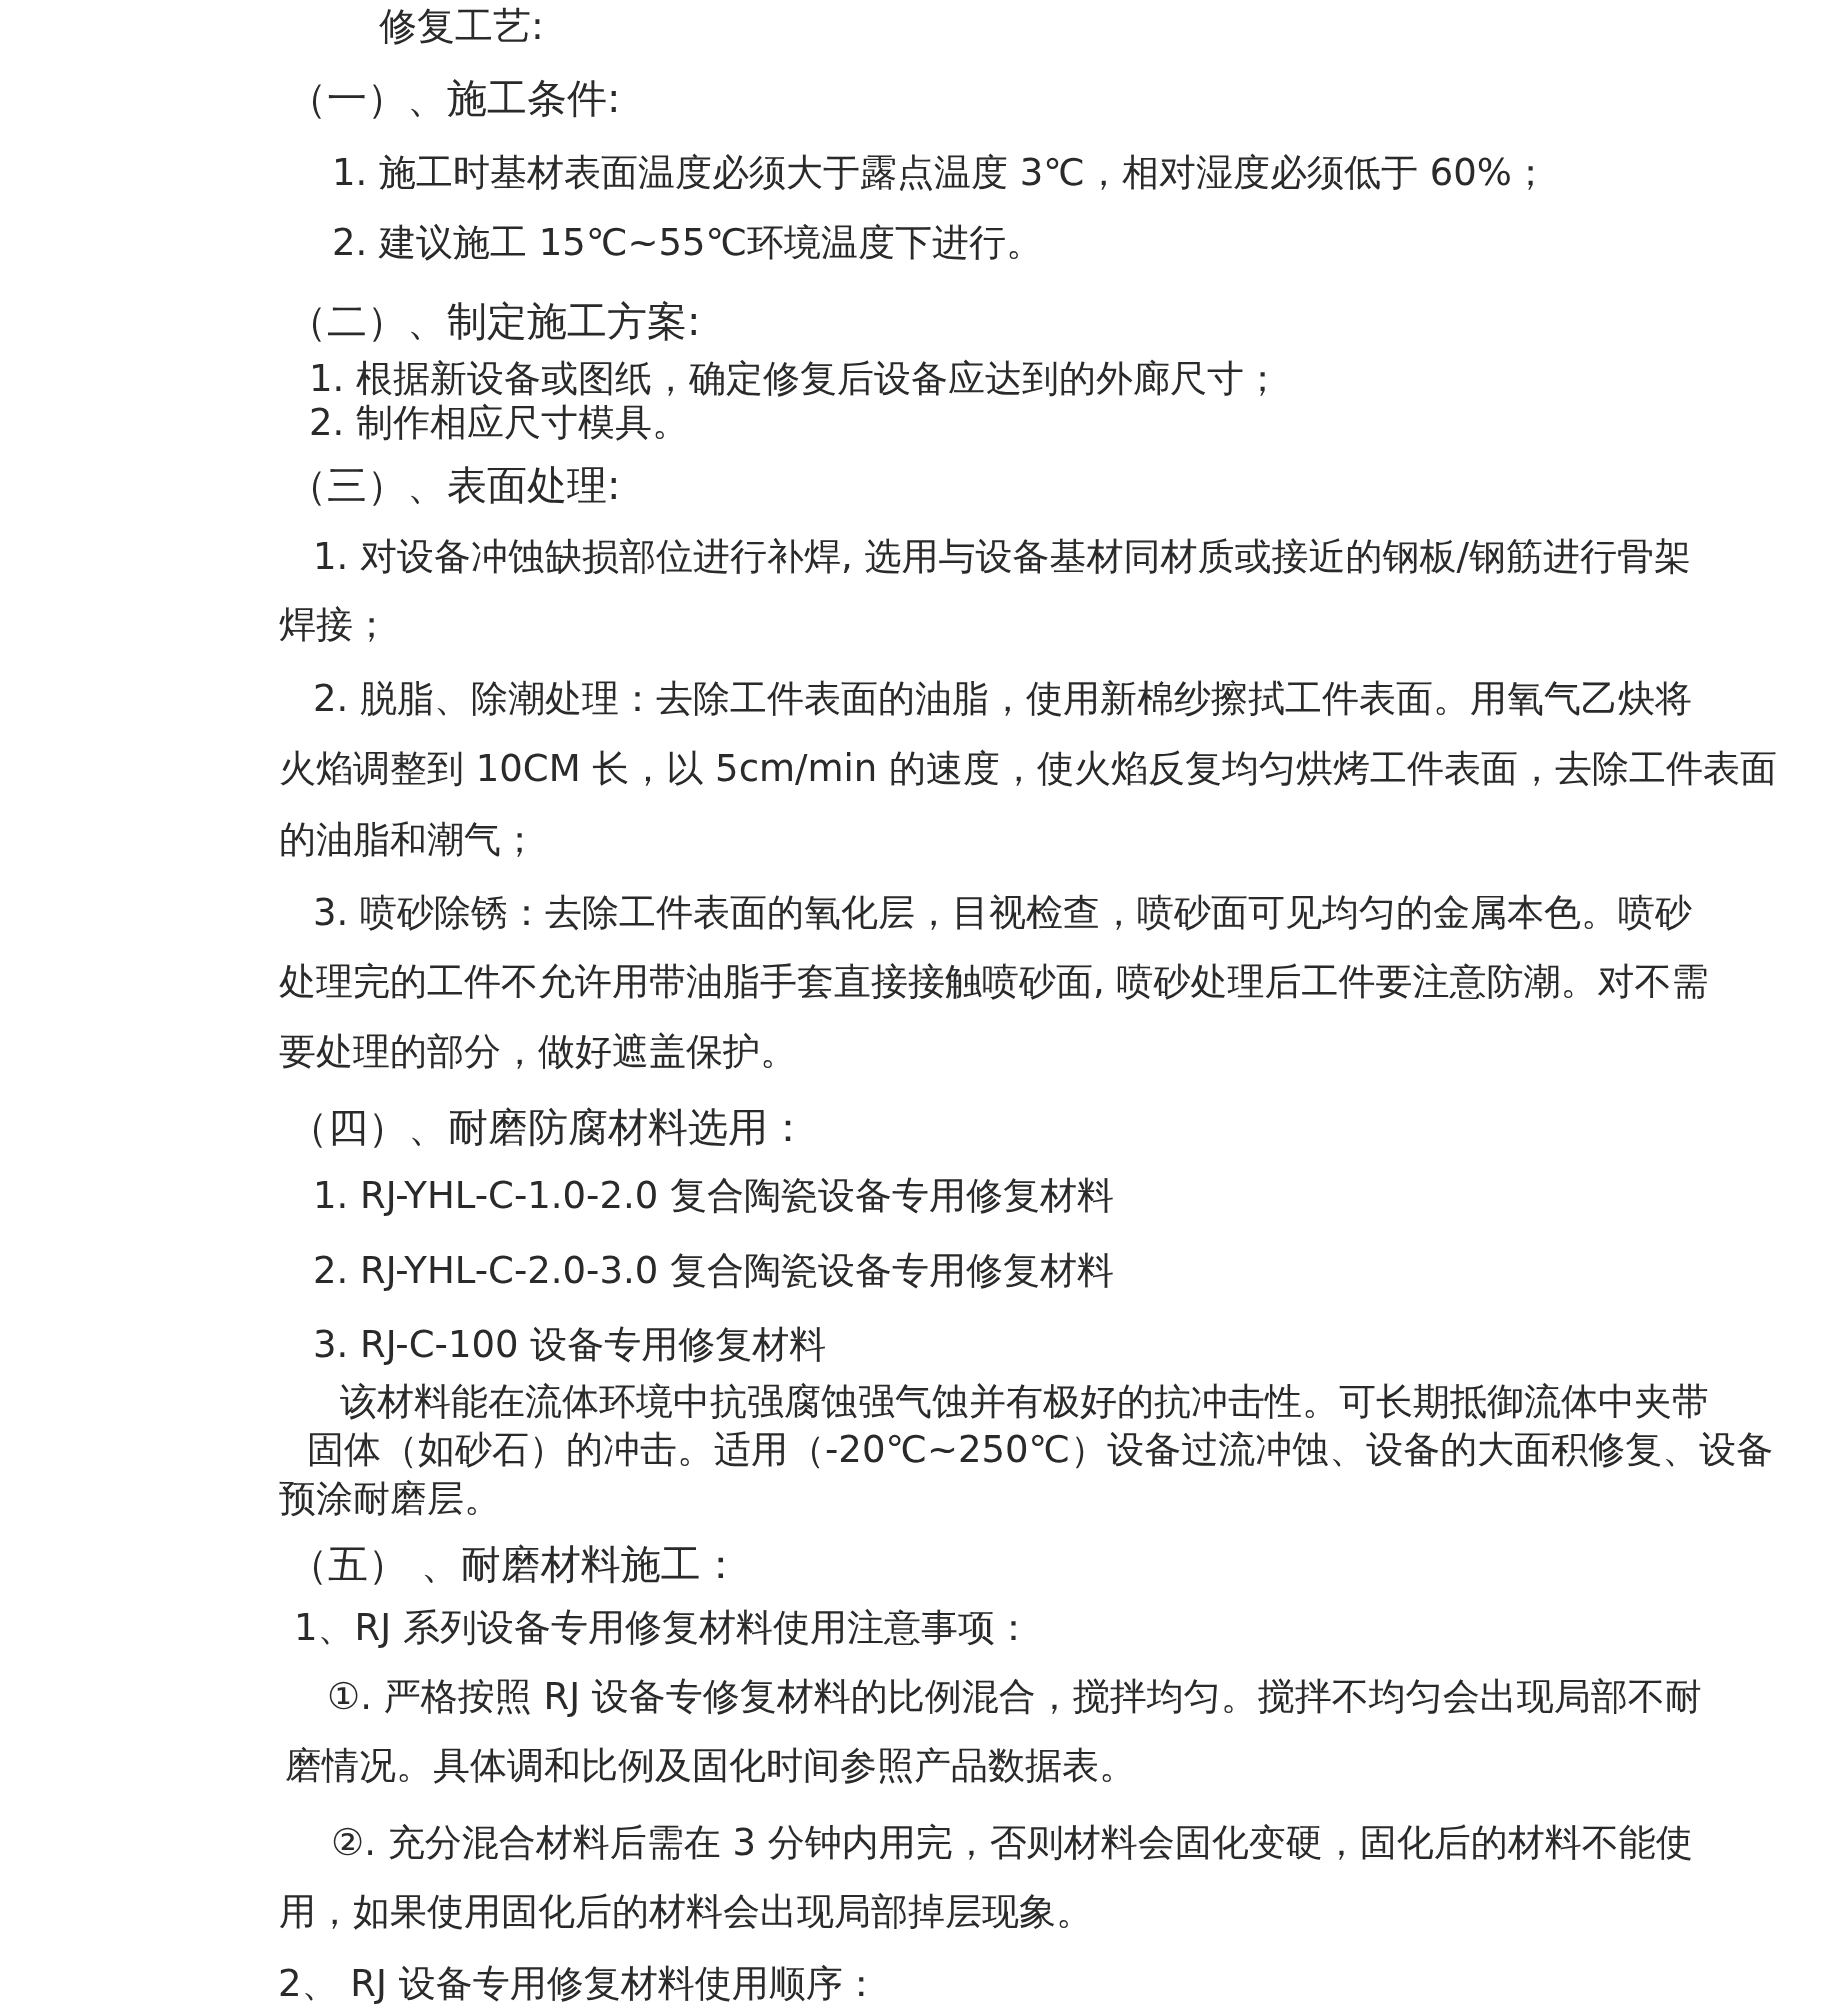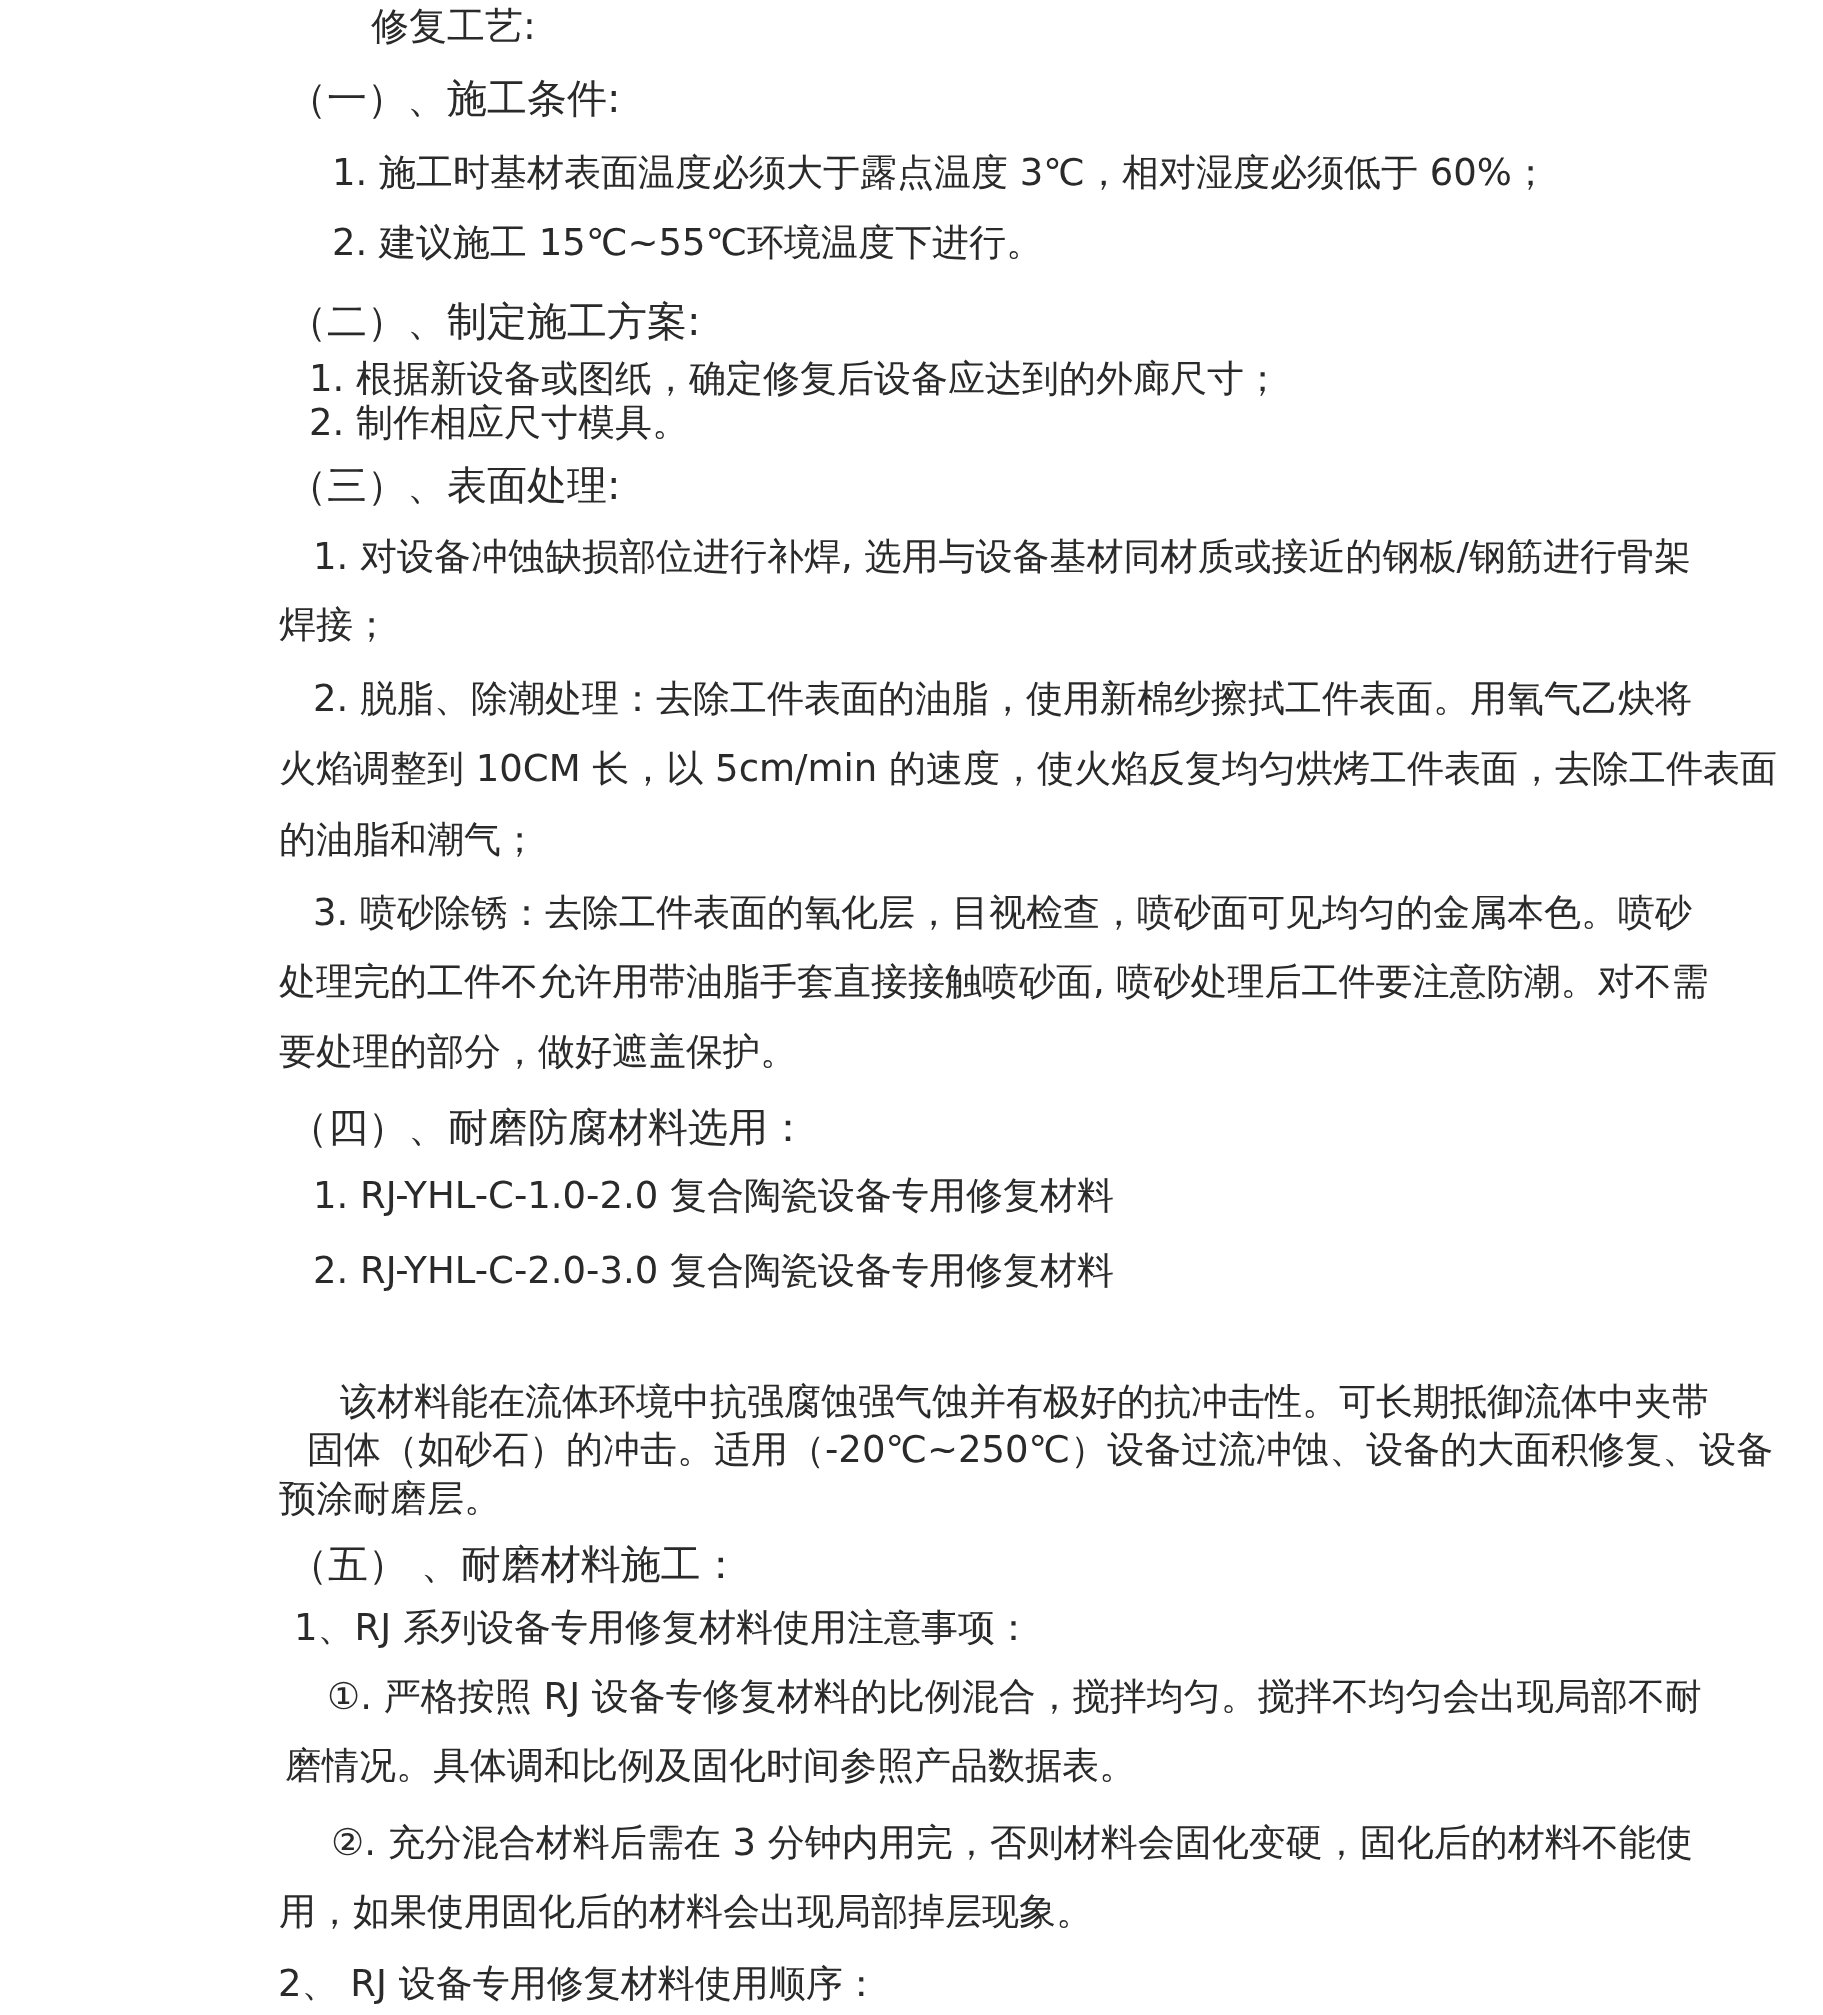--- a/index.html
+++ b/index.html
@@ -19,20 +19,21 @@
     position: absolute;
     white-space: nowrap;
     font-size: 37px;
     line-height: 1.2;
     color: #2a2a2a;
     letter-spacing: 0px;
     font-weight: 400;
   }
   .title {
     font-size: 38px;
+    margin-left: 8px;
   }
   .heading {
     font-size: 40px;
   }
 </style>
 </head>
 <body>
 
 <div class="page">
   <div class="line title" style="top:4.4px;    left:371px;">修复工艺:</div>
@@ -51,20 +52,21 @@
   <div class="line" style="top:677px;  left:313px;">2.  脱脂、除潮处理：去除工件表面的油脂，使用新棉纱擦拭工件表面。用氧气乙炔将</div>
   <div class="line" style="top:747px; left:279px;">火焰调整到 10CM 长，以 5cm/min 的速度，使火焰反复均匀烘烤工件表面，去除工件表面</div>
   <div class="line" style="top:818px; left:279px;">的油脂和潮气；</div>
   <div class="line" style="top:891px; left:313px;">3.  喷砂除锈：去除工件表面的氧化层，目视检查，喷砂面可见均匀的金属本色。喷砂</div>
   <div class="line" style="top:960px; left:279px;">处理完的工件不允许用带油脂手套直接接触喷砂面, 喷砂处理后工件要注意防潮。对不需</div>
   <div class="line" style="top:1030px; left:279px;">要处理的部分，做好遮盖保护。</div>
 
   <div class="line heading" style="top:1103px; left:288px;">（四）、耐磨防腐材料选用：</div>
   <div class="line" style="top:1174px; left:313px;">1. RJ-YHL-C-1.0-2.0 复合陶瓷设备专用修复材料</div>
   <div class="line" style="top:1249px; left:313px;">2. RJ-YHL-C-2.0-3.0 复合陶瓷设备专用修复材料</div>
+  <div class="line" style="top:1323px; left:313px;">3. RJ-C-100 设备专用修复材料</div>
   <div class="line" style="top:1380px; left:340px;">该材料能在流体环境中抗强腐蚀强气蚀并有极好的抗冲击性。可长期抵御流体中夹带</div>
   <div class="line" style="top:1428px; left:279px;margin-left:28px;">固体（如砂石）的冲击。适用（-20℃~250℃）设备过流冲蚀、设备的大面积修复、设备</div>
   <div class="line" style="top:1477px; left:279px;">预涂耐磨层。</div>
 
   <div class="line heading" style="top:1540px; left:288px;">（五） 、耐磨材料施工：</div>
   <div class="line" style="top:1606px; left:294px;">1、RJ 系列设备专用修复材料使用注意事项：</div>
   <div class="line" style="top:1675px; left:327px;">①. 严格按照 RJ 设备专修复材料的比例混合，搅拌均匀。搅拌不均匀会出现局部不耐</div>
   <div class="line" style="top:1744px; left:285px;">磨情况。具体调和比例及固化时间参照产品数据表。</div>
   <div class="line" style="top:1821px; left:331px;">②.  充分混合材料后需在 3 分钟内用完，否则材料会固化变硬，固化后的材料不能使</div>
   <div class="line" style="top:1890px; left:279px;">用，如果使用固化后的材料会出现局部掉层现象。</div>

